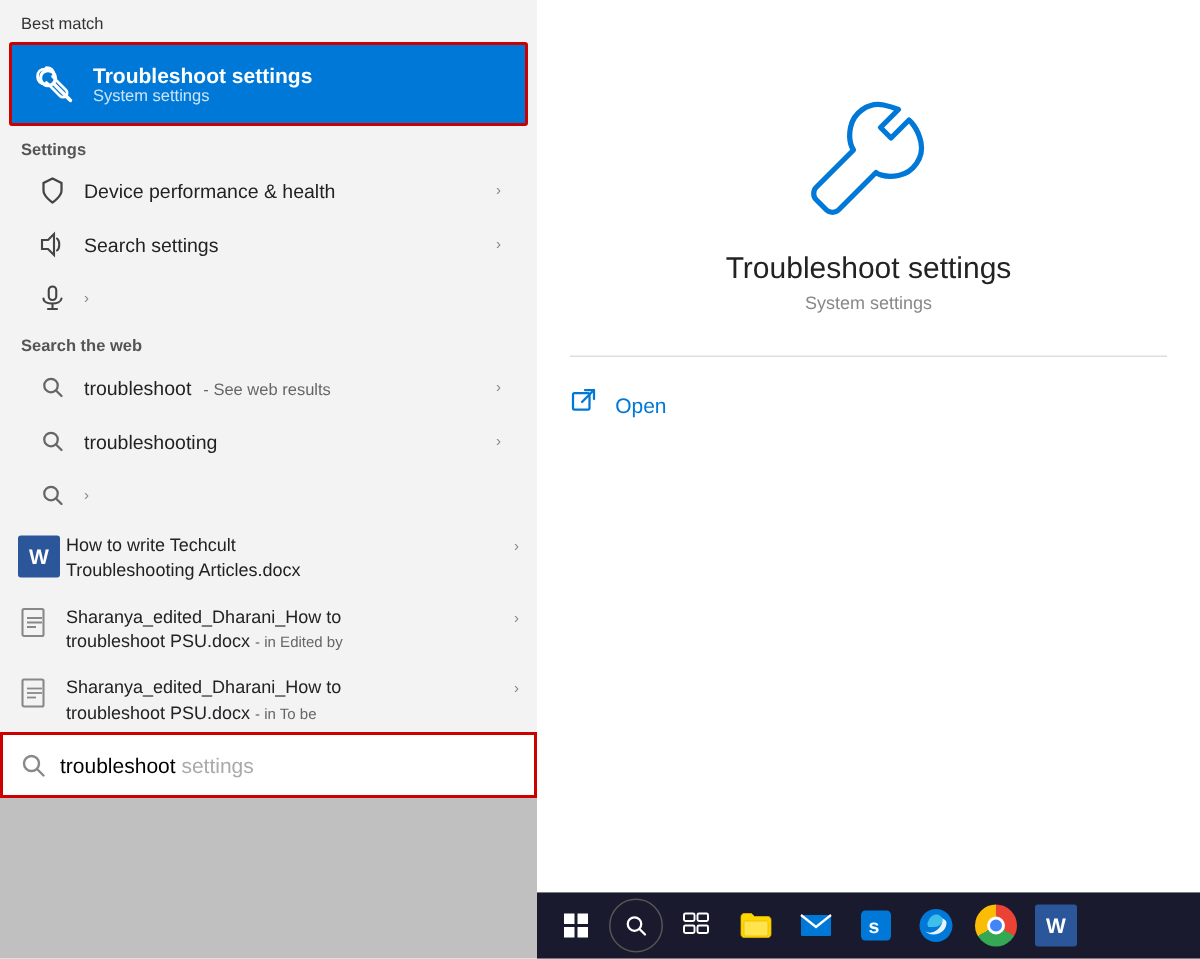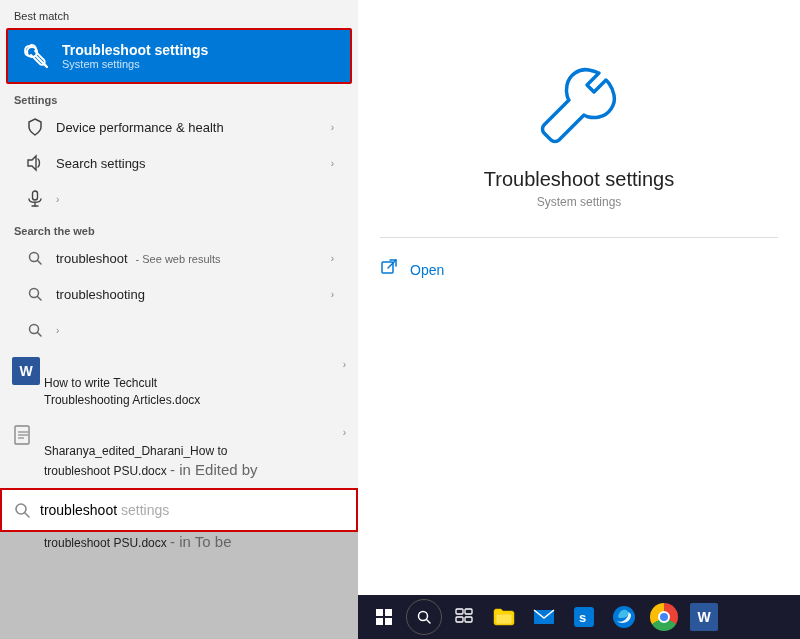--- a/index.html
+++ b/index.html
@@ -134,25 +134,24 @@
       margin-right: 10px;
       flex-shrink: 0;
       margin-top: 2px;
     }
 
     .doc-text {
       flex: 1;
       font-size: 12px;
       color: #222;
       line-height: 1.4;
-      margin-top: 20px;
     }
 
     .doc-text .doc-sub {
-      font-size: 15px;
+      font-size: 10px;
       color: #666;
     }
 
     .doc-chevron {
       font-size: 10px;
       color: #888;
       margin-top: 4px;
     }
 
     

